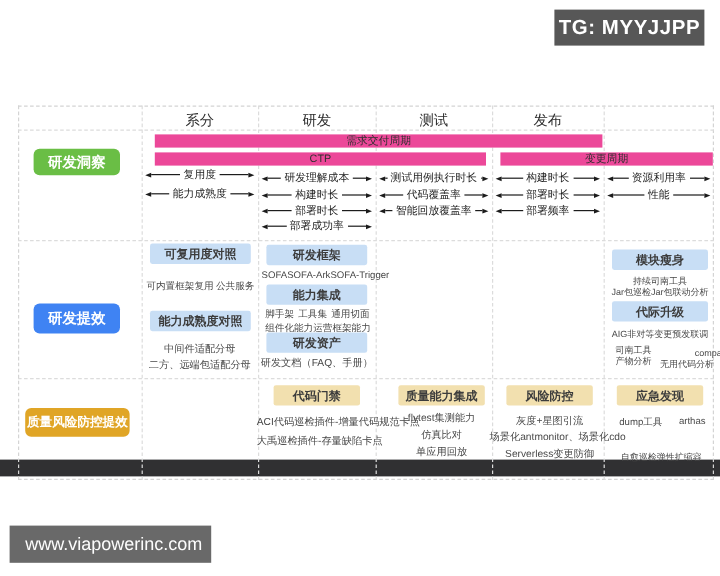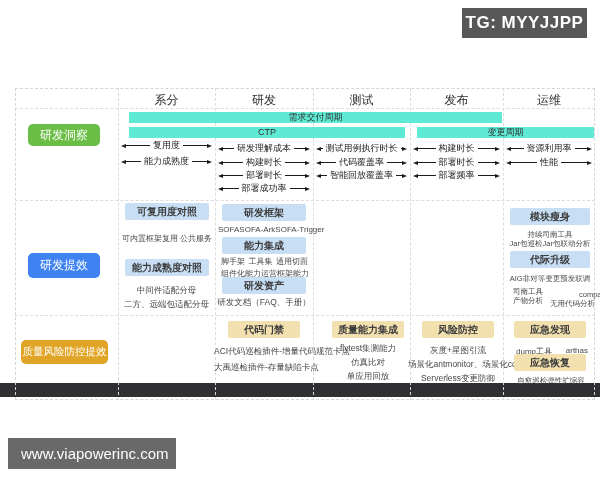--- a/index.html
+++ b/index.html
@@ -14,27 +14,27 @@
   .blackbar{position:absolute;left:0;top:383px;width:600px;height:14px;background:#303032;}
 
   
   .tbl{position:absolute;left:15px;top:88px;width:580px;height:312px;border:1px dashed #d4d4d4;box-sizing:border-box;}
   .vline{position:absolute;top:88px;height:312px;width:0;border-left:1px dashed #dcdcdc;}
   .hline{position:absolute;left:15px;width:580px;height:0;border-top:1px dashed #dcdcdc;}
 
   .chd{position:absolute;top:92px;font-size:12px;color:#2c2c2c;text-align:center;}
 
   
-  .rowbtn{position:absolute;border-radius:5px;color:#fff;display:flex;align-items:center;justify-content:center;white-space:nowrap;}
+  .rowbtn{position:absolute;border-radius:5px;color:#fff;display:flex;align-items:center;justify-content:center;white-space:nowrap;font-weight:bold;}
   .rb-green{background:#6abe45;}
   .rb-blue{background:#3f83f3;}
   .rb-orange{background:#e0a526;}
 
   
-  .gbar{position:absolute;height:11px;background:#5eead4;font-size:9px;color:#2f2f2f;text-align:center;line-height:11px;}
+  .gbar{position:absolute;height:11px;background:#ec4899;font-size:9px;color:#2f2f2f;text-align:center;line-height:11px;}
 
   
   .metric{position:absolute;display:flex;align-items:center;height:11px;}
   .ln{flex:1;height:0;border-top:1px solid #1c1c1c;}
   .tl{width:0;height:0;border-top:2.5px solid transparent;border-bottom:2.5px solid transparent;border-right:5px solid #1c1c1c;}
   .tr{width:0;height:0;border-top:2.5px solid transparent;border-bottom:2.5px solid transparent;border-left:5px solid #1c1c1c;}
   .mt{font-size:9px;color:#1c1c1c;padding:0 3px;white-space:nowrap;}
 
   
   .bx{position:absolute;height:17px;border-radius:2px;display:flex;align-items:center;justify-content:center;
@@ -64,21 +64,20 @@
   <div class="vline" style="left:410px"></div>
   <div class="vline" style="left:503px"></div>
   <div class="hline" style="top:108px"></div>
   <div class="hline" style="top:200px"></div>
   <div class="hline" style="top:315px"></div>
 
   <div class="chd" style="left:118px;width:97px">系分</div>
   <div class="chd" style="left:215px;width:98px">研发</div>
   <div class="chd" style="left:313px;width:97px">测试</div>
   <div class="chd" style="left:410px;width:93px">发布</div>
-  <div class="chd" style="left:503px;width:92px">运维</div>
 
   <div class="rowbtn rb-green" style="left:28px;top:124px;width:72px;height:22px;font-size:12px">研发洞察</div>
   <div class="rowbtn rb-blue" style="left:28px;top:253px;width:72px;height:25px;font-size:12px">研发提效</div>
   <div class="rowbtn rb-orange" style="left:21px;top:340px;width:87px;height:24px;font-size:10.5px">质量风险防控提效</div>
 
   <div class="gbar" style="left:129px;top:112px;width:373px">需求交付周期</div>
   <div class="gbar" style="left:129px;top:127px;width:276px">CTP</div>
   <div class="gbar" style="left:417px;top:127px;width:177px">变更周期</div>
 
   <div class="metric" style="left:121px;top:140px;width:91px">
@@ -243,19 +242,18 @@
   <div class="bx b-yellow" style="left:422px;top:321px;width:72px">风险防控</div>
   <div class="sm" style="left:408px;top:345px;width:100px">灰度+星图引流</div>
   <div class="sm" style="left:408px;top:359px;width:100px">场景化antmonitor、场景化cdo</div>
   <div class="sm" style="left:408px;top:373px;width:100px">Serverless变更防御</div>
 
   <div class="bx b-yellow" style="left:514px;top:321px;width:72px">应急发现</div>
   <div class="sprow" style="left:516px;top:346px;width:72px">
     <span>dump工具</span>
     <span>arthas</span>
   </div>
-  <div class="bx b-yellow" style="left:514px;top:354px;width:72px">应急恢复</div>
   <div class="sprow tiny" style="left:510px;top:376px;width:82px">
     <span>自愈巡检</span>
     <span>弹性扩缩容</span>
   </div>
 
 </div>
 
 </body></html>

